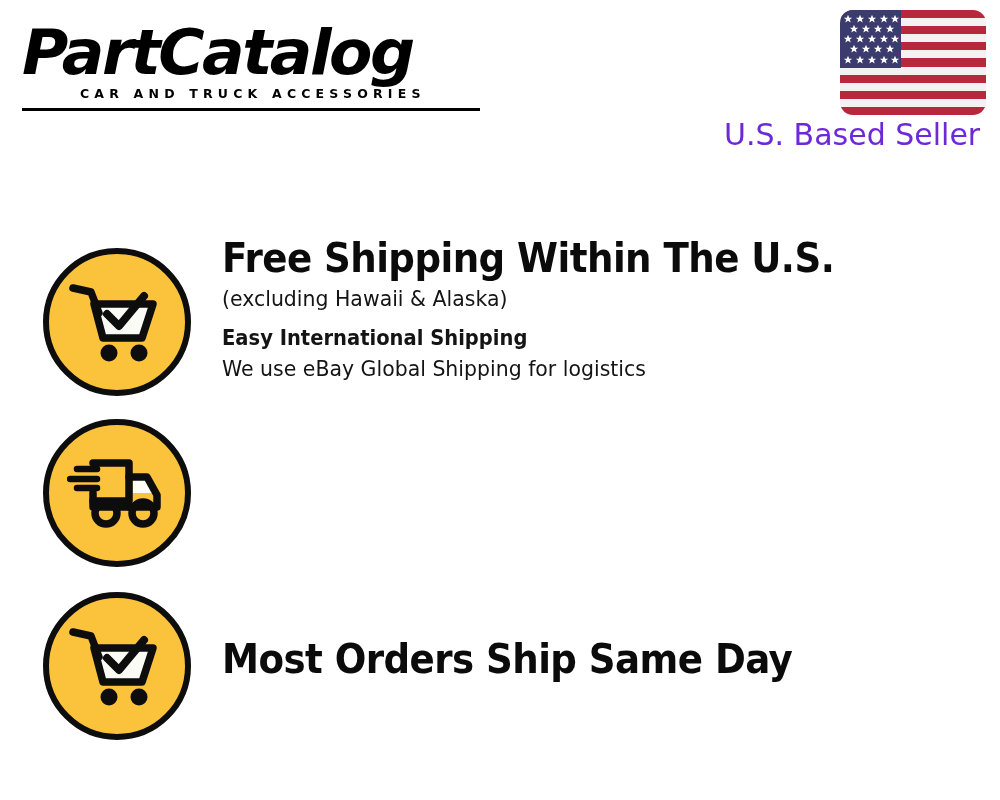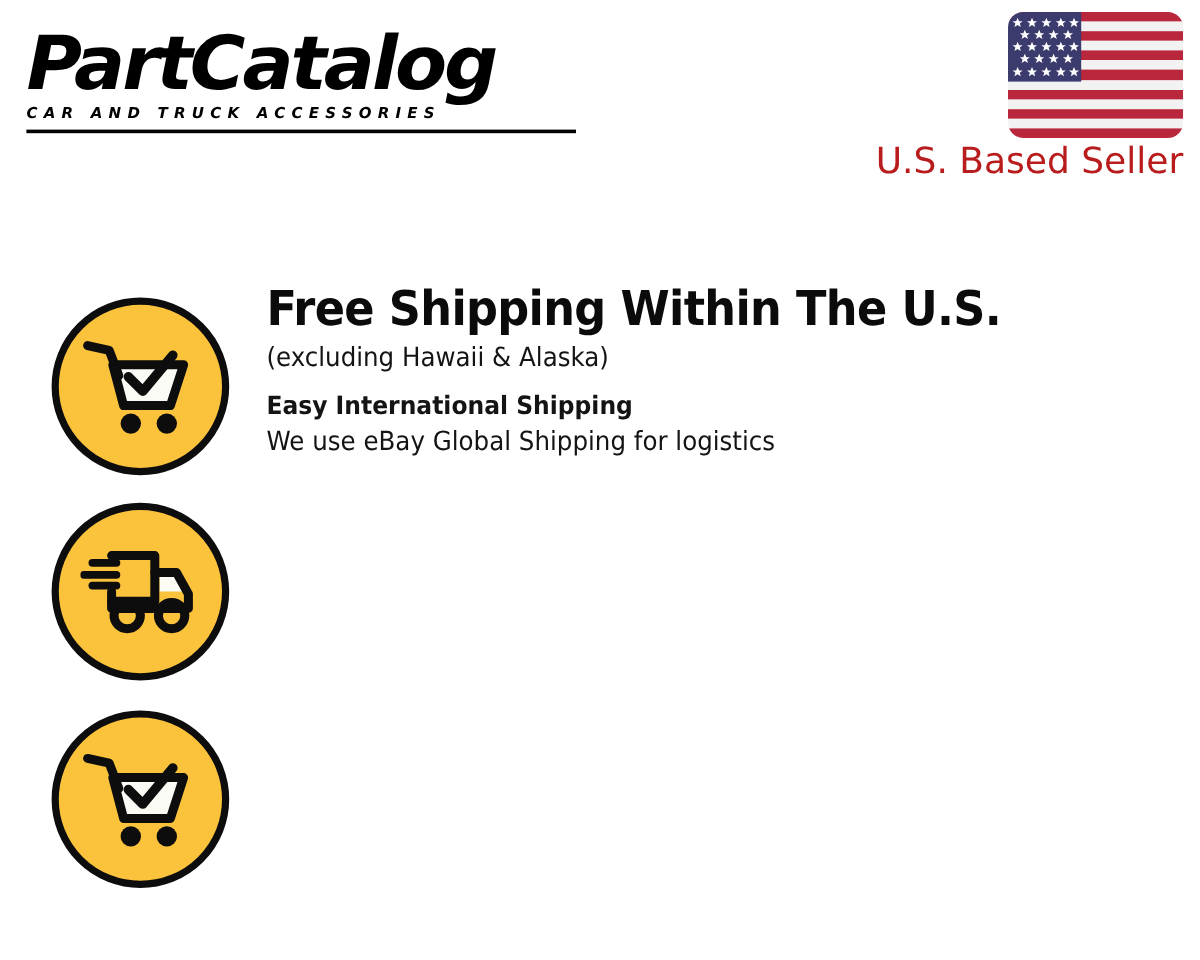--- a/index.html
+++ b/index.html
@@ -41,27 +41,27 @@
     line-height: 62px;
     letter-spacing: -2.5px;
     color: #000000;
     white-space: nowrap;
     transform: scaleX(1.02);
     transform-origin: left top;
   }
   .brand-tagline {
     font-family: "DejaVu Sans", sans-serif;
     font-weight: 700;
-    font-style: italic;
     font-size: 12.5px;
     line-height: 14px;
     letter-spacing: 5.2px;
     color: #000000;
     white-space: nowrap;
     margin-top: 3px;
+    margin-left: 58px;
   }
   .brand-underline {
     position: absolute;
     left: 0;
     top: 86px;
     width: 458px;
     height: 3px;
     background: #000000;
   }
 
@@ -95,26 +95,26 @@
     height: 58px;
     background: #3c3b6e;
   }
   .flag-canton svg { display: block; }
 
   .seller-label {
     position: absolute;
     left: 724px;
     top: 117px;
     width: 262px;
-    text-align: right;
+    text-align: left;
     font-family: "DejaVu Sans", sans-serif;
     font-size: 30px;
     line-height: 36px;
     font-weight: 400;
-    color: #b91c1c;
+    color: #6d28d9;
     white-space: nowrap;
   }
 
   
   .features {
     position: absolute;
     left: 0;
     top: 230px;
     width: 1000px;
   }
@@ -295,15 +295,18 @@
     <div class="badge">
       <svg width="96" height="86" viewBox="0 0 96 86" xmlns="http://www.w3.org/2000/svg">
         <polygon points="26,28 80,28 72,58 34,58" fill="#fbfbf6"></polygon>
         <path d="M4 9 L22 13 L30 34" fill="none" stroke="#0d0d0d" stroke-width="7.5" stroke-linecap="round" stroke-linejoin="round"></path>
         <path d="M25 25 L84 25 L73 59 L34 59 Z" fill="none" stroke="#0d0d0d" stroke-width="7.5" stroke-linejoin="round" stroke-linecap="round"></path>
         <path d="M38 35 L50 47 L75 17" fill="none" stroke="#0d0d0d" stroke-width="8" stroke-linecap="round" stroke-linejoin="round"></path>
         <circle cx="40" cy="74" r="8.5" fill="#0d0d0d"></circle>
         <circle cx="70" cy="74" r="8.5" fill="#0d0d0d"></circle>
       </svg>
     </div>
+    <div class="feature-text">
+      <div class="headline">Most Orders Ship Same Day</div>
+    </div>
   </div>
 
 </div>
 
 </body></html>

